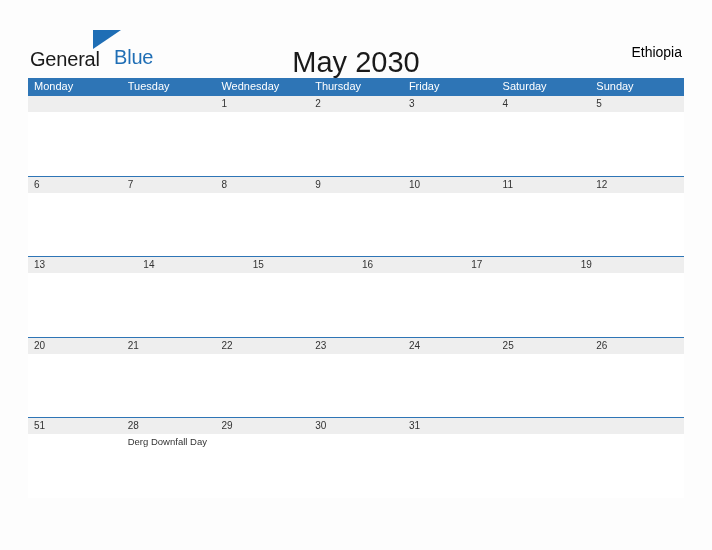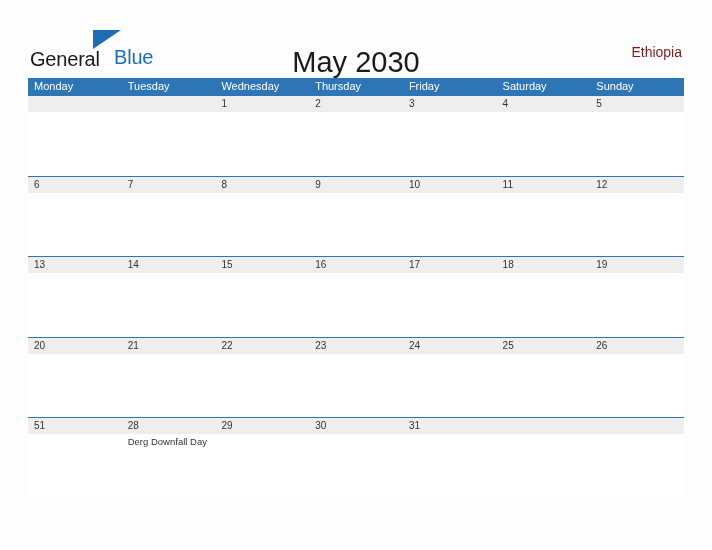--- a/index.html
+++ b/index.html
@@ -78,21 +78,21 @@
     line-height: 1.2;
     font-weight: normal;
     margin: 16px;
   }
 
   .country {
     position: absolute;
     right: 30px;
     top: 45px;
     font-size: 14px;
-    color: #7f1d1d;
+    color: #000000;
     line-height: 1;
   }
 
   
   .calendar {
     position: absolute;
     left: 28px;
     top: 78px;
     width: 656px;
   }
@@ -318,27 +318,20 @@
       </div>
       <div class="day-cell">
         <div class="day-band"></div>
         <div class="day-number">17</div>
         <div class="day-events">
           <div class="event"></div>
         </div>
       </div>
       <div class="day-cell">
         <div class="day-band"></div>
-        <div class="day-number">18</div>
-        <div class="day-events">
-          <div class="event"></div>
-        </div>
-      </div>
-      <div class="day-cell">
-        <div class="day-band"></div>
         <div class="day-number">19</div>
         <div class="day-events">
           <div class="event"></div>
         </div>
       </div>
     </div>
 
     <div class="week-row">
       <div class="day-cell">
         <div class="day-band"></div>

